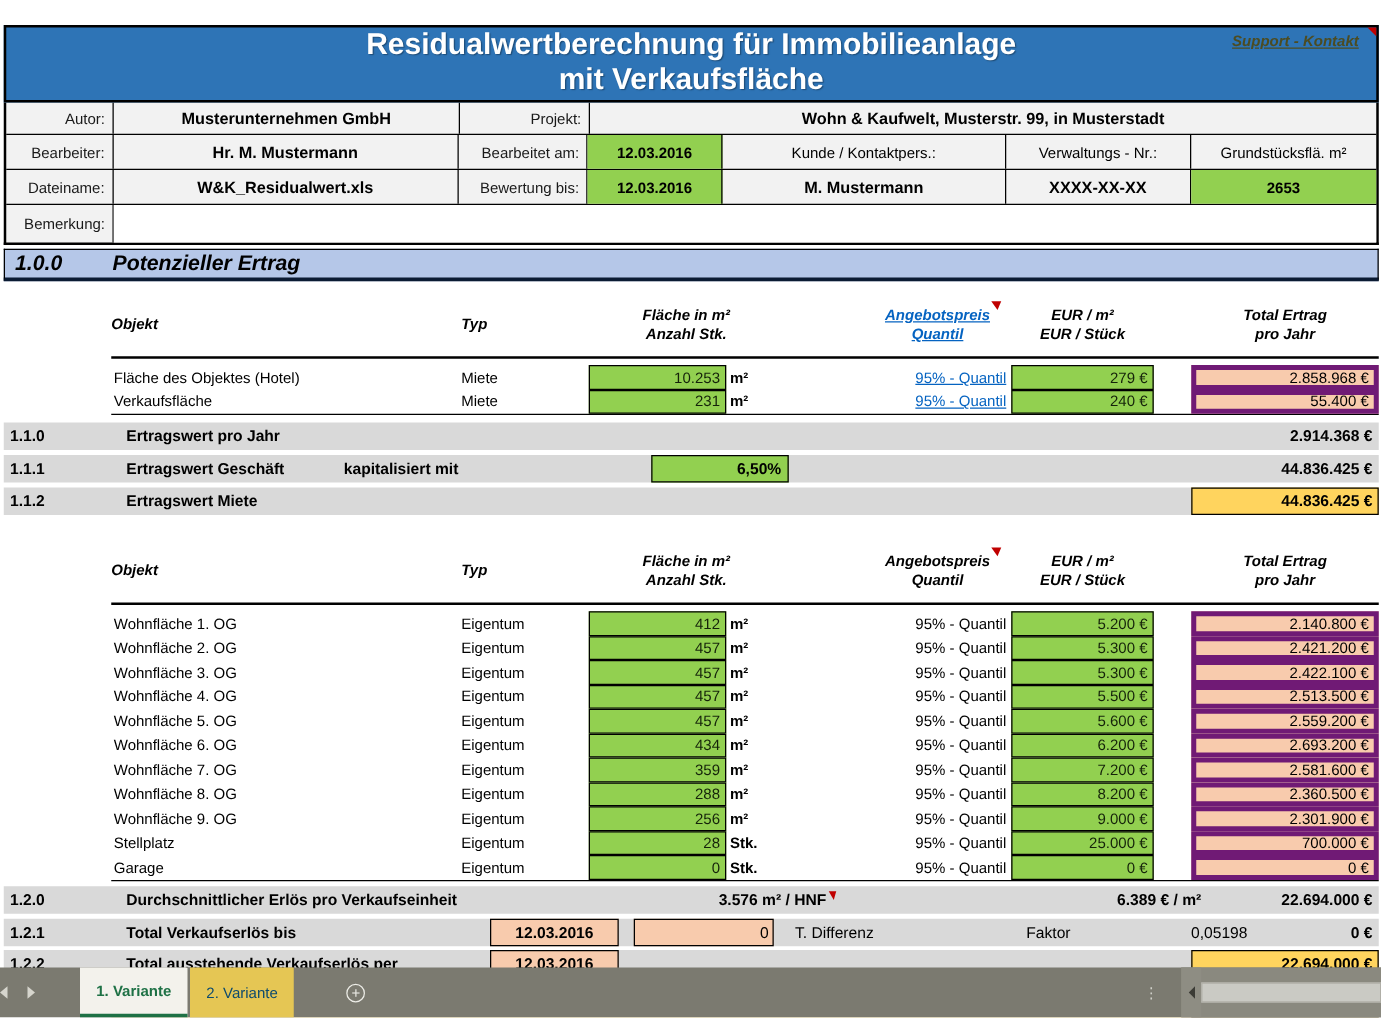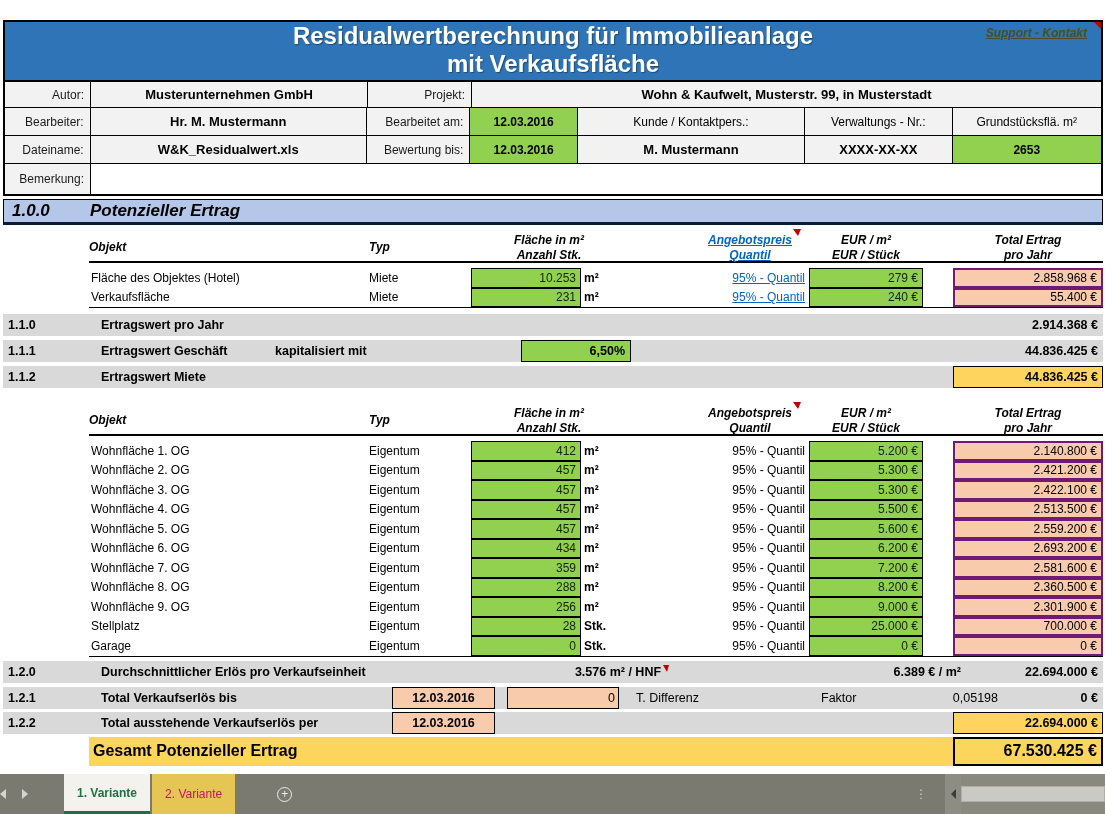--- a/index.html
+++ b/index.html
@@ -29,35 +29,35 @@
 
   
   .section { display:flex; align-items:center; height:26px; margin-top:3px; background:#B5C7E8; border:1px solid #000; border-bottom:3px solid #0b1b33; font-style:italic; font-weight:bold; color:#000000; }
   .section .s-idx { width:86px; padding-left:8px; font-size:17px; }
   .section .s-title { font-size:17px; }
 
   
   .ci{width:86px;} .co{width:280px;} .ct{width:102px;} .ca{width:110px;} .cu{width:46px;}
   .g1{width:64px;} .cq{width:118px;} .ce{width:114px;} .g2{width:30px;} .cv{width:150px;}
 
-  .thead { display:flex; align-items:center; padding-top:9px; height:36px; font-size:12px; font-weight:bold; font-style:italic; }
+  .thead { display:flex; align-items:center; padding-top:9px; height:60px; font-size:12px; font-weight:bold; font-style:italic; }
   .thead .hc { display:flex; flex-direction:column; align-items:center; line-height:15px; position:relative; }
   .thead .left { align-items:flex-start; }
   .hdr-rule { height:2px; background:#000; margin-left:86px; }
   .tbl-rule { height:1px; background:#000; margin-left:86px; }
   .linktext { color:#0563C1; text-decoration:underline; cursor:pointer; }
   .cmk { position:absolute; top:-4px; right:8px; width:0; height:0; border-left:5px solid transparent; border-right:3px solid transparent; border-top:7px solid #C00000; }
 
   .trow { display:flex; align-items:stretch; height:19.5px; font-size:12px; }
   .trow > div { display:flex; align-items:center; }
   .trow .co { padding-left:2px; }
   .trow .gc { background:#92D050; border:1px solid #000; justify-content:flex-end; padding-right:4px; color:#15230a; }
   .trow .cu { font-weight:bold; padding-left:3px; }
   .trow .cq { justify-content:flex-end; padding-right:4px; }
-  .trow .salm { background:#F8CBAD; border:2px solid #701a75; justify-content:flex-end; padding-right:4px; }
+  .trow .salm { background:#F8CBAD; border:4px solid #701a75; justify-content:flex-end; padding-right:4px; }
   .trows { padding-top:5px; }
 
   
   .band { display:flex; align-items:center; height:22px; background:#D9D9D9; font-size:12.5px; margin-top:4px;gap:12px; }
   .band .idx { width:86px; padding-left:5px; font-weight:bold; }
   .band .lbl { font-weight:bold; }
   .band .val { flex:1; text-align:right; font-weight:bold; padding-right:5px; }
   .band .greenbox { width:110px; background:#92D050; border:1px solid #000; height:100%; display:flex; align-items:center; justify-content:flex-end; padding-right:5px; font-weight:bold; }
   .band .yellowbox { width:150px; background:#FFD45E; border:1px solid #000; height:100%; display:flex; align-items:center; justify-content:flex-end; padding-right:4px; font-weight:bold; }
   .band .salmbox { background:#F8CBAD; border:1px solid #000; height:100%; display:flex; align-items:center; }
@@ -75,21 +75,21 @@
 
   
   .grip { position:absolute; left:0; bottom:24px; width:1105px; height:6px; background:#7F7F7F; border-top:1px solid #ababab; }
   .tabbar { position:absolute; left:0; bottom:0; width:1105px; height:40px; background:#7B7A70; display:flex; align-items:stretch; }
   .nav-arrows { display:flex; align-items:center; gap:16px; padding-left:4px; width:64px; }
   .tri { width:0; height:0; border-top:5px solid transparent; border-bottom:5px solid transparent; cursor:pointer; }
   .tri.left { border-right:6px solid #d6d5cd; margin-left:-4px; }
   .tri.right { border-left:6px solid #d6d5cd; }
   .tab { display:flex; align-items:center; padding:0 13px; font-size:12px; cursor:pointer; }
   .tab.active { background:#F3F2EC; color:#1E7145; font-weight:bold; border-bottom:3px solid #1E7145; margin-right:2px; }
-  .tab.inactive { background:#E5C654; color:#be185d; }
+  .tab.inactive { background:#E5C654; color:#0c4a6e; }
   .addsheet { display:flex; align-items:center; margin-left:42px; cursor:pointer; }
   .addsheet .circ { width:15px; height:15px; border:1.5px solid #ECECE6; border-radius:50%; color:#ECECE6; font-size:12px; line-height:12px; display:flex; align-items:center; justify-content:center; }
   .right-ctl { margin-left:auto; display:flex; align-items:center; }
   .dots { color:#d0d0ca; font-size:12px; letter-spacing:0; margin-right:18px; cursor:pointer; }
   .hscroll { display:flex; align-items:center; width:160px; height:100%; background:#8a897f; }
   .hs-btn { width:16px; height:100%; background:#8e8d83; display:flex; align-items:center; justify-content:center; cursor:pointer; }
   .hs-btn .tri.left { border-right:5px solid #3c3c36; margin-left:0; }
   .hs-thumb { flex:1; height:16px; background:#CACAC4; border:1px solid #b0afa7; cursor:pointer; }
 </style>
 </head>

